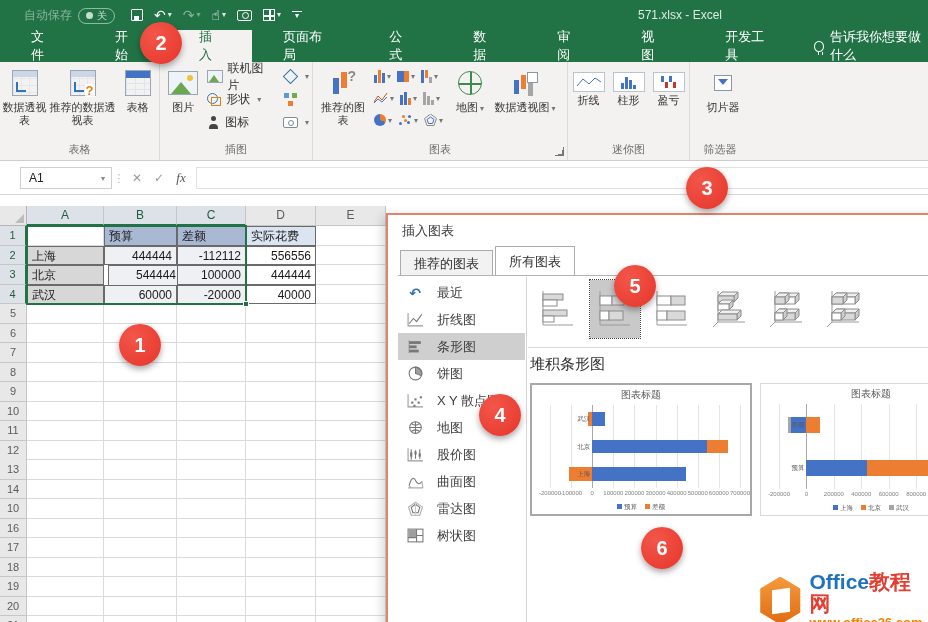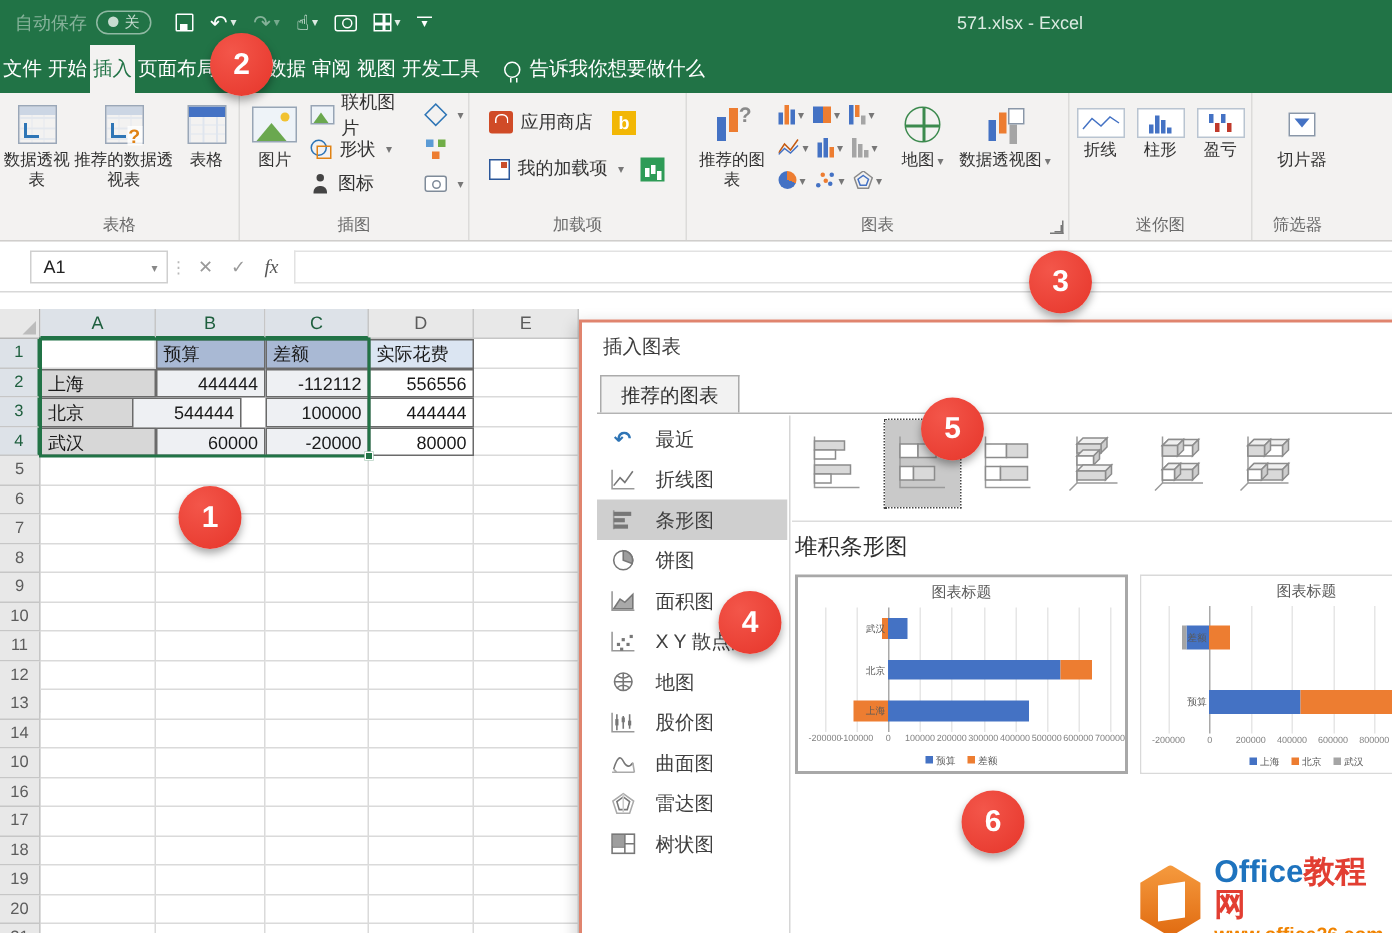--- a/index.html
+++ b/index.html
@@ -2,42 +2,42 @@
 <html><head>
 <meta charset="utf-8">
 <style>
 *{margin:0;padding:0;box-sizing:border-box}
 body{margin:0;background:#fff}
 #stage{position:relative;width:928px;height:622px;overflow:hidden;background:#fff;
   font-family:"Liberation Sans","DejaVu Sans",sans-serif;color:#262626}
 
 
 .titlebar{position:absolute;left:0;top:0;width:928px;height:30px;background:#217346;display:flex;align-items:center}
-.autosave{display:flex;align-items:flex-start;gap:6px;margin-left:10px}
+.autosave{display:flex;align-items:flex-end;gap:6px;margin-left:24px}
 .as-label{font-size:12px;color:rgba(255,255,255,.45)}
 .as-pill{display:flex;align-items:center;gap:4px;border:1px solid rgba(255,255,255,.5);border-radius:9px;height:16px;padding:0 7px}
 .as-dot{width:7px;height:7px;border-radius:50%;background:rgba(255,255,255,.75)}
 .as-state{font-size:10px;color:rgba(255,255,255,.75)}
 .qat{display:flex;align-items:center;gap:11px;margin-left:16px}
 .qbtn{display:flex;align-items:center;color:#fff;font-size:14px;line-height:1}
 .qbtn.dim{opacity:.45}
 .dd::after{content:"▾";font-size:8px;color:rgba(255,255,255,.85);margin-left:2px}
 .ic-save{width:12px;height:12px;border:1.5px solid #fff;border-radius:1px;position:relative}
 .ic-save::after{content:"";position:absolute;left:2px;bottom:0;width:5px;height:4px;background:#fff}
 .ic-camera{width:15px;height:11px;border:1.5px solid #fff;border-radius:2px;position:relative}
 .ic-camera::before{content:"";position:absolute;left:4px;top:1.5px;width:5px;height:5px;border:1.5px solid #fff;border-radius:50%}
 .ic-borders{width:12px;height:12px;border:1.5px solid #fff;position:relative}
 .ic-borders::before{content:"";position:absolute;left:50%;top:0;bottom:0;width:1.5px;background:#fff}
 .ic-borders::after{content:"";position:absolute;top:50%;left:0;right:0;height:1.5px;background:#fff}
 .qat-more{width:10px;border-top:1.5px solid #fff;color:#fff;font-size:8px;text-align:center;line-height:8px}
 .doc-title{position:absolute;left:560px;width:240px;text-align:center;font-size:12px;color:#dcebe2}
 
 
 .tabbar{position:absolute;left:0;top:30px;width:928px;height:32px;background:#217346;display:flex;align-items:stretch}
-.tab{padding:0 2px;font-size:13px;color:#fff;display:flex;align-items:center;cursor:default}
+.tab{padding:0 31px;font-size:13px;color:#fff;display:flex;align-items:center;cursor:default}
 .tab.active{background:#f3f2f1;color:#217346}
 .tellme{display:flex;align-items:center;gap:6px;color:#fff;font-size:13px;margin-left:14px}
 .ic-bulb{width:11px;height:11px;border:1.5px solid #fff;border-radius:50%;position:relative}
 .ic-bulb::after{content:"";position:absolute;left:2.5px;bottom:-4px;width:3px;height:3px;border-left:1.5px solid #fff;border-right:1.5px solid #fff}
 
 
 .ribbon{position:absolute;left:0;top:62px;width:928px;height:99px;background:#f3f2f1;border-bottom:1px solid #d0cecc;display:flex}
 .rg{position:relative;border-right:1px solid #dcdbda;flex:none;height:100%}
 .rg-label{position:absolute;left:0;right:0;bottom:3px;text-align:center;font-size:11px;color:#6b6b6b}
 .rg-body{display:flex;height:76px;align-items:flex-start;padding-top:3px}
@@ -285,39 +285,20 @@
               <span class="ic-smartart"></span>
             </div>
           <div class="sb dda">
               <span class="ic-screenshot"></span>
             </div>
         </div>
       </div>
       <div class="rg-label">插图</div>
     </div>
 
-    <div class="rg" style="width:145px">
-      <div class="rg-body" style="flex-direction:column;padding-left:10px;padding-top:8px;gap:8px">
-        <div style="display:flex;align-items:center;gap:10px">
-          <div class="sb">
-              <span class="ic-store"></span>
-              <span>应用商店</span>
-            </div>
-          <span class="ic-bing">b</span>
-        </div>
-        <div style="display:flex;align-items:center;gap:8px">
-          <div class="sb dda">
-              <span class="ic-myaddins"></span>
-              <span>我的加载项</span>
-            </div>
-          <span class="ic-people"></span>
-        </div>
-      </div>
-      <div class="rg-label">加载项</div>
-    </div>
 
     <div class="rg" style="width:255px">
       <div class="rg-body" style="gap:2px;padding-left:4px">
         <div class="bb" style="width:52px">
             <span class="bicon">
               <span class="ic-recchart"></span>
             </span>
             <span class="bl">推荐的图表</span>
           </div>
         <div style="display:flex;flex-direction:column">
@@ -470,29 +451,29 @@
       <div class="cell c-hdrlight c-dark" style="left: 246px; top: 20px; width: 70px; height: 19.5px;">实际花费</div>
       <div class="cell" style="left: 316px; top: 20px; width: 70px; height: 19.5px;"></div>
       <div class="rowhdr selh" style="left: 0px; top: 39.5px; width: 27px; height: 19.5px;">2</div>
       <div class="cell c-gray c-dark" style="left: 27px; top: 39.5px; width: 77px; height: 19.5px;">上海</div>
       <div class="cell c-sel c-dark num" style="left: 104px; top: 39.5px; width: 73px; height: 19.5px;">444444</div>
       <div class="cell c-sel c-dark num" style="left: 177px; top: 39.5px; width: 69px; height: 19.5px;">-112112</div>
       <div class="cell c-dark num" style="left: 246px; top: 39.5px; width: 70px; height: 19.5px;">556556</div>
       <div class="cell" style="left: 316px; top: 39.5px; width: 70px; height: 19.5px;"></div>
       <div class="rowhdr selh" style="left: 0px; top: 59px; width: 27px; height: 19.5px;">3</div>
       <div class="cell c-gray c-dark" style="left: 27px; top: 59px; width: 77px; height: 19.5px;">北京</div>
-      <div class="cell c-sel c-dark num" style="left: 88px; top: 59px; width: 73px; height: 34px;">544444</div>
+      <div class="cell c-sel c-dark num" style="left: 108px; top: 59px; width: 73px; height: 34px;">544444</div>
       <div class="cell c-sel c-dark num" style="left: 177px; top: 59px; width: 69px; height: 19.5px;">100000</div>
       <div class="cell c-dark num" style="left: 246px; top: 59px; width: 70px; height: 19.5px;">444444</div>
       <div class="cell" style="left: 316px; top: 59px; width: 70px; height: 19.5px;"></div>
       <div class="rowhdr selh" style="left: 0px; top: 78.5px; width: 27px; height: 19.5px;">4</div>
       <div class="cell c-gray c-dark" style="left: 27px; top: 78.5px; width: 77px; height: 19.5px;">武汉</div>
       <div class="cell c-sel c-dark num" style="left: 104px; top: 78.5px; width: 73px; height: 19.5px;">60000</div>
       <div class="cell c-sel c-dark num" style="left: 177px; top: 78.5px; width: 69px; height: 19.5px;">-20000</div>
-      <div class="cell c-dark num" style="left: 246px; top: 78.5px; width: 70px; height: 19.5px;">80000</div>
+      <div class="cell c-dark num" style="left: 246px; top: 78.5px; width: 70px; height: 19.5px;">40000</div>
       <div class="cell" style="left: 316px; top: 78.5px; width: 70px; height: 19.5px;"></div>
       <div class="rowhdr" style="left: 0px; top: 98px; width: 27px; height: 19.5px;">5</div>
       <div class="cell" style="left: 27px; top: 98px; width: 77px; height: 19.5px;"></div>
       <div class="cell" style="left: 104px; top: 98px; width: 73px; height: 19.5px;"></div>
       <div class="cell" style="left: 177px; top: 98px; width: 69px; height: 19.5px;"></div>
       <div class="cell" style="left: 246px; top: 98px; width: 70px; height: 19.5px;"></div>
       <div class="cell" style="left: 316px; top: 98px; width: 70px; height: 19.5px;"></div>
       <div class="rowhdr" style="left: 0px; top: 117.5px; width: 27px; height: 19.5px;">6</div>
       <div class="cell" style="left: 27px; top: 117.5px; width: 77px; height: 19.5px;"></div>
       <div class="cell" style="left: 104px; top: 117.5px; width: 73px; height: 19.5px;"></div>
@@ -590,20 +571,21 @@
       <div class="cell" style="left: 246px; top: 410px; width: 70px; height: 19.5px;"></div>
       <div class="cell" style="left: 316px; top: 410px; width: 70px; height: 19.5px;"></div>
       <div class="selbox" style="left: 26px; top: 19px; width: 221px; height: 80px;"></div>
       <div class="selhandle" style="left: 243px; top: 95px; width: 6px; height: 6px;"></div>
     </div>
 
   <div class="dialog">
     <div class="dlg-title">插入图表</div>
     <div class="dlg-tabs">
       <div class="dtab">推荐的图表</div>
+      <div class="dtab active">所有图表</div>
     </div>
     <div class="dlg-frame"></div>
     <div class="dlg-sidebar" id="dlgSidebar">
         <div class="ditem">
           <span class="dic">
             <span style="color:#2e74b5;font-weight:bold;font-size:14px">↶</span>
           </span>
           <span>最近</span>
         </div>
         <div class="ditem">
@@ -627,29 +609,20 @@
           <span>条形图</span>
         </div>
         <div class="ditem">
           <span class="dic">
             <svg viewBox="0 0 16 14">
               <circle cx="8" cy="7" r="6" fill="#fff" stroke="#777"></circle>
               <path d="M8 7V1a6 6 0 0 1 5.5 8z" fill="#9e9e9e" stroke="#777"></path>
             </svg>
           </span>
           <span>饼图</span>
-        </div>
-        <div class="ditem">
-          <span class="dic">
-            <svg viewBox="0 0 16 14">
-              <path d="M1 1v12h14" fill="none" stroke="#999"></path>
-              <path d="M2 12l4-6 3 2 5-5v9z" fill="#a9a9a9" stroke="#777"></path>
-            </svg>
-          </span>
-          <span>面积图</span>
         </div>
         <div class="ditem">
           <span class="dic">
             <svg viewBox="0 0 16 14">
               <path d="M1 1v12h14" fill="none" stroke="#999"></path>
               <g fill="#777">
                 <rect x="4" y="8" width="2" height="2"></rect>
                 <rect x="7" y="5" width="2" height="2"></rect>
                 <rect x="10" y="8" width="2" height="2"></rect>
                 <rect x="12" y="3" width="2" height="2"></rect>

